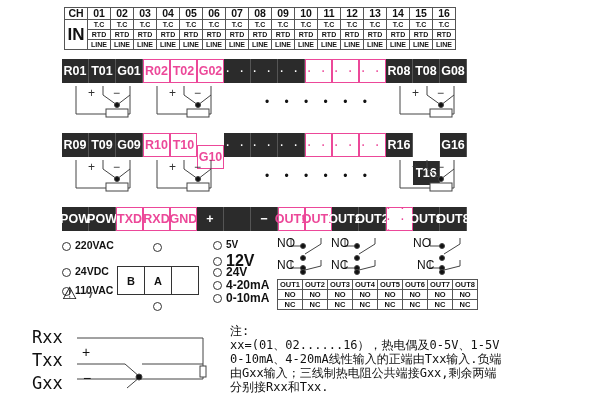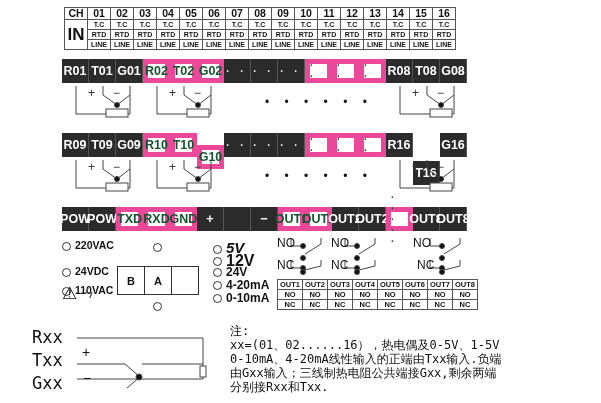--- a/index.html
+++ b/index.html
@@ -9,21 +9,21 @@
   table.ch{position:absolute;left:64px;top:7px;border-collapse:collapse;font-weight:bold;}
   table.ch td{border:1px solid #555;text-align:center;padding:0;line-height:1;}
   table.ch td.hd{font-size:10.5px;height:10px;width:22px;}
   table.ch td.ch-l{font-size:10.5px;width:22px;}
   table.ch td.sm{font-size:7px;height:9px;}
   table.ch td.in{font-size:17px;}
   
   .strip{position:absolute;display:flex;height:24px;}
   .term{height:24px;border-right:1px solid #555;display:flex;align-items:center;justify-content:center;font-weight:bold;font-size:12.5px;box-sizing:border-box;}
   .dark{background:#2b2b2b;color:#fff;}
-  .light{background:#fff;color:#14532d;border:5px solid #ec4899;}
+  .light{background:#fff;color:#ec4899;border:1px solid #ec4899;}
   .dots{font-size:10px;letter-spacing:4px;}
   
   svg{position:absolute;overflow:visible;}
   .lbl{position:absolute;font-weight:bold;font-size:10.5px;white-space:nowrap;}
   .radio{display:inline-block;width:7px;height:7px;border:1px solid #333;border-radius:50%;margin-right:4px;vertical-align:middle;}
   table.out{position:absolute;left:277px;top:279px;border-collapse:collapse;font-weight:bold;}
   table.out td{border:1px solid #555;font-size:7.5px;text-align:center;width:24px;height:9px;padding:0;line-height:1;}
   .ba{position:absolute;left:117px;top:266px;display:flex;border:1px solid #333;height:27px;}
   .ba div{width:26px;border-right:1px solid #333;display:flex;align-items:center;justify-content:center;font-weight:bold;font-size:11px;}
   .ba div:last-child{border-right:none;}
@@ -256,21 +256,21 @@
 <div class="abs" style="left:62px;top:283px;font-size:17px;">⚠</div>
 <div class="abs" style="left:85px;top:284px;font-size:15px;color:#555;">ϟ</div>
 <span class="radio abs" style="left:153px;top:243px;"></span>
 <div class="ba">
   <div>B</div>
   <div>A</div>
   <div></div>
 </div>
 <span class="radio abs" style="left:153px;top:302px;"></span>
 
-<div class="lbl" style="left:213px;top:239px;font-size:15px;font-style:italic;"><span class="radio"></span><span>5V</span></div>
+<div class="lbl" style="left:213px;top:239px;font-size:10px;"><span class="radio"></span><span>5V</span></div>
 <div class="lbl" style="left:213px;top:252px;font-size:16px;"><span class="radio"></span><span>12V</span></div>
 <div class="lbl" style="left:213px;top:265px;font-size:12px;"><span class="radio"></span><span>24V</span></div>
 <div class="lbl" style="left:213px;top:278px;font-size:12px;"><span class="radio"></span><span>4-20mA</span></div>
 <div class="lbl" style="left:213px;top:291px;font-size:12px;"><span class="radio"></span><span>0-10mA</span></div>
 
 <div class="abs" style="left:277px;top:236px;font-size:12px;">NO</div>
 <div class="abs" style="left:277px;top:258px;font-size:12px;">NC</div>
 <div class="abs" style="left:331px;top:236px;font-size:12px;">NO</div>
 <div class="abs" style="left:331px;top:258px;font-size:12px;">NC</div>
 <div class="abs" style="left:413px;top:236px;font-size:12px;">NO</div>

